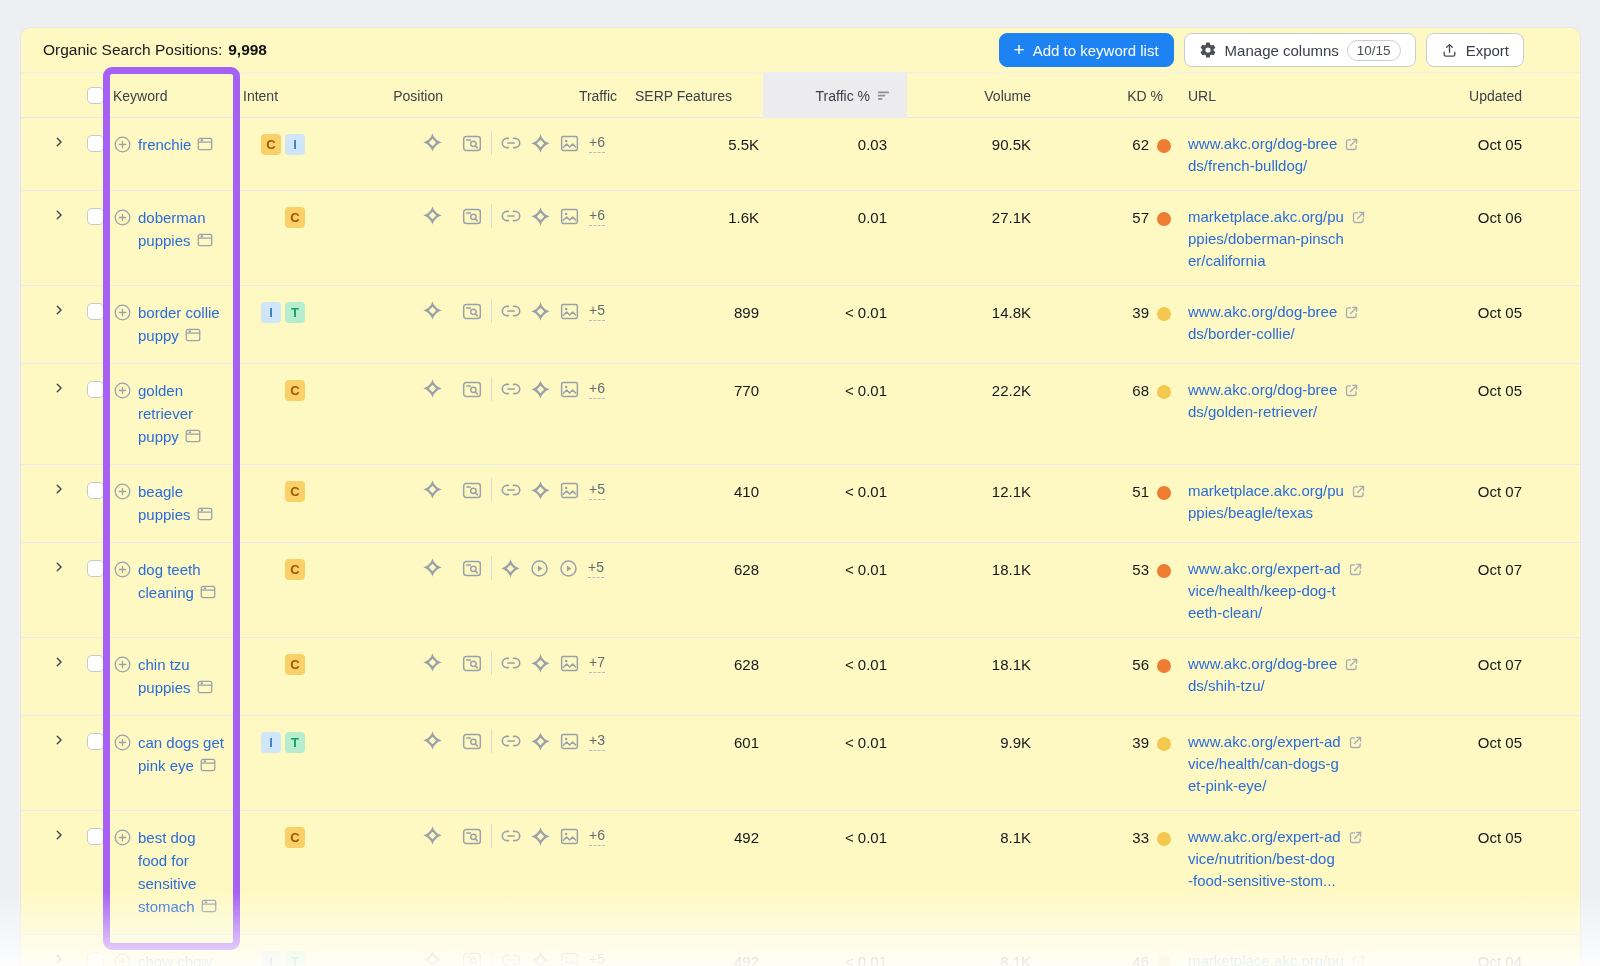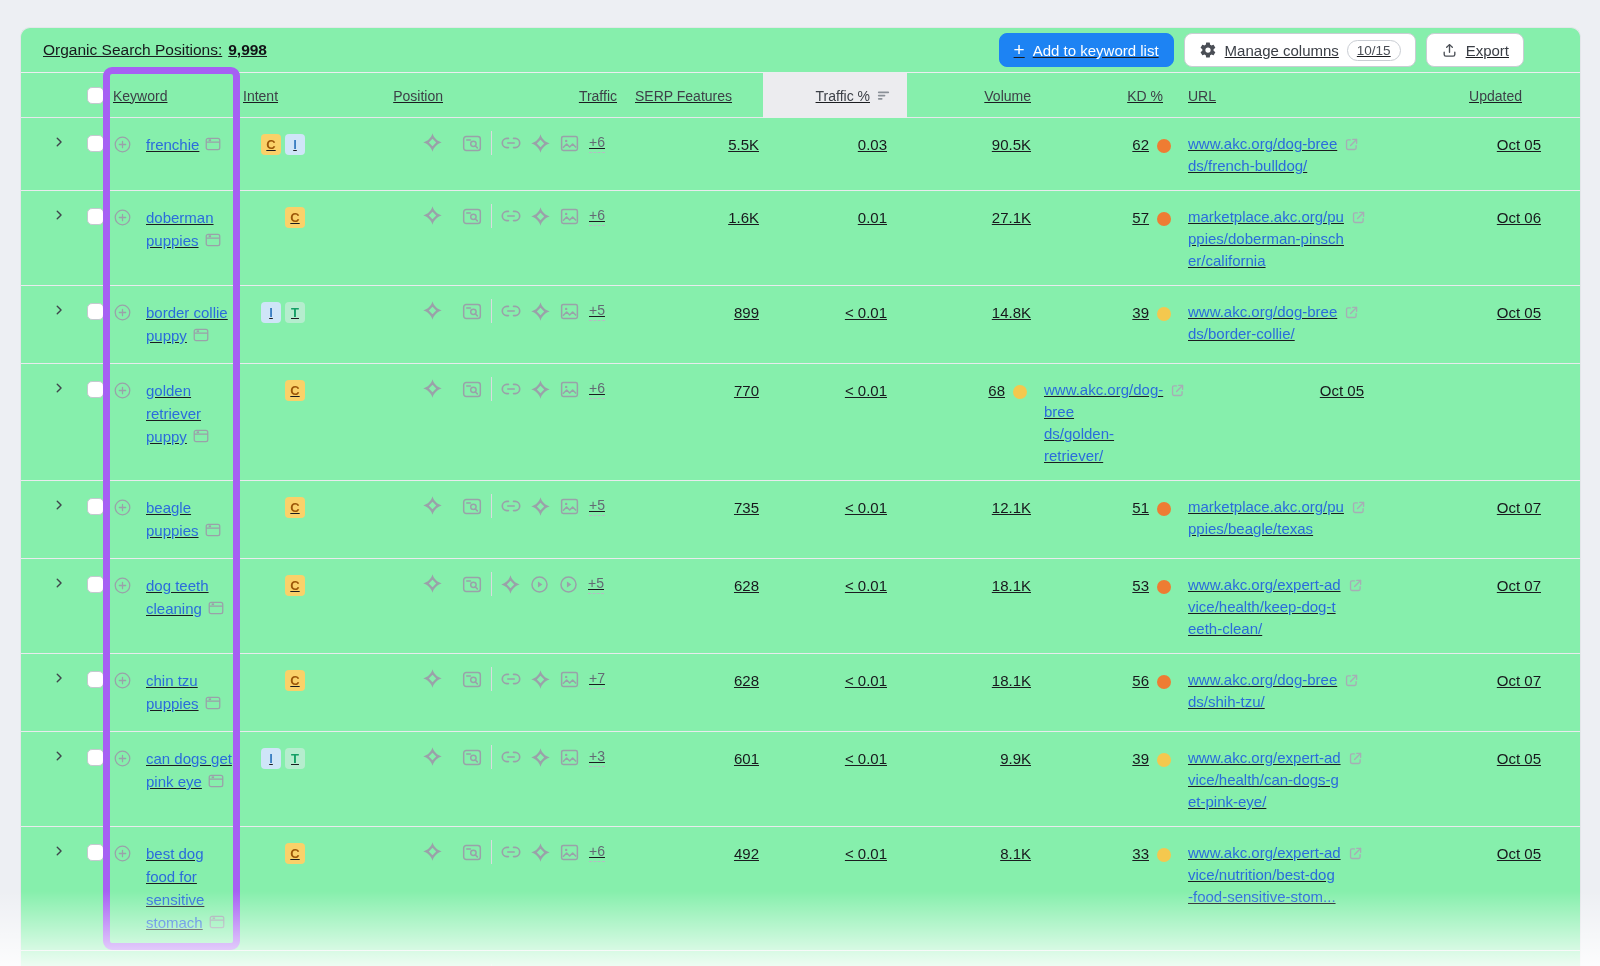--- a/index.html
+++ b/index.html
@@ -3,22 +3,22 @@
 <meta charset="utf-8">
 <style>
   * { margin:0; padding:0; box-sizing:border-box; }
   html,body { width:1600px; height:966px; overflow:hidden; }
   body {
     font-family:"Liberation Sans","DejaVu Sans",sans-serif;
     background:#edeff3; color:#1b1c20; position:relative;
   }
   .card {
     position:absolute; left:20px; right:19px; top:27px; bottom:0;
-    background:#86efac; border:1px solid #e4e6ea; border-bottom:none;
-    border-radius:10px 10px 0 0; overflow:hidden;text-decoration:underline;
+    background:#fef9c3; border:1px solid #e4e6ea; border-bottom:none;
+    border-radius:10px 10px 0 0; overflow:hidden;
   }
   
   .card-header {
     height:45px; display:flex; align-items:center;
     padding:0 56px 0 22px; border-bottom:1px solid #eceef1;
   }
   .title-wrap { font-size:15.5px; display:flex; gap:6px; align-items:baseline; }
   .title-wrap .t { font-weight:500; color:#17181c; }
   .title-wrap .c { font-weight:700; color:#111216; }
   .header-actions { margin-left:auto; display:flex; gap:10px; align-items:center; }
@@ -52,33 +52,33 @@
   .hc-url { padding-left:9px; }
   .hc-updated { padding-right:58px; }
   .sort-icn { color:#8a9097; display:inline-flex; }
   .tbody .trow { border-bottom:1px solid #e9ebee; }
   .tbody .trow.faded { opacity:.5; }
   .cell { padding-top:15px; padding-bottom:13px; font-size:15px; line-height:23px; color:#17181c; }
   .num { text-align:right; }
   .c-traffic { padding-right:4px; }
   .c-tfpct { padding-right:20px; }
   .c-volume { padding-right:4px; }
-  .c-updated { text-align:right; padding-right:39px; }
+  .c-updated { text-align:right; padding-right:58px; }
   
   .c-expand { display:flex; justify-content:center; padding-top:17px; }
   .expand-btn { color:#3f444b; cursor:pointer; display:inline-flex; }
   .c-check { padding-top:17px; display:flex; justify-content:center; }
   .checkbox {
     width:17px; height:17px; border:1.5px solid #c4c9cf; border-radius:5px;
     background:#fff; cursor:pointer;
   }
   
   .c-keyword { display:flex; gap:6px; }
   .plus-icn { color:#9aa1a9; flex:0 0 auto; margin-top:2px; cursor:pointer; }
-  .kw-text { min-width:0;margin-left:8px; }
+  .kw-text { min-width:0; }
   .kw-link { color:#2b6cdb; text-decoration:none; white-space:pre-line; line-height:23px; cursor:pointer; }
   .kw-win { color:#9aa1a9; display:inline-block; vertical-align:-3px; margin-left:5px; cursor:pointer; }
   
   .c-intent { display:flex; justify-content:flex-end; gap:4px; padding-right:8px; padding-top:16px; }
   .intent {
     width:20px; height:21px; border-radius:4px; font-size:13px; font-weight:700;
     display:inline-flex; align-items:center; justify-content:center;
   }
   .intent-c { background:#fad169; color:#9c5708; }
   .intent-i { background:#cfe5f8; color:#3c80c2; }
@@ -507,20 +507,21 @@
                 <rect x="3" y="4" width="18" height="16" rx="2"></rect>
                 <circle cx="8.2" cy="9" r="1.4" fill="currentColor" stroke="none"></circle>
                 <path d="M4.5 16.8l4.3-4.3 3.4 3.4 3.4-3.4 4 4"></path>
               </svg>
             </span>
           </span>
       <a class="serp-more">+6</a>
     </div>
     <div class="cell num c-traffic">770</div>
     <div class="cell num c-tfpct">&lt; 0.01</div>
+    <div class="cell num c-volume">22.2K</div>
     <div class="cell c-kd">
       <span>68</span>
       <span class="kd-dot yellow"></span>
     </div>
     <div class="cell c-url">
       <a class="url-link">www.akc.org/dog-bree
 ds/golden-retriever/</a>
       <span class="icn ext-icn">
         <svg width="17" height="17" viewBox="0 0 24 24" fill="none" stroke="currentColor" stroke-width="1.9" stroke-linecap="round" stroke-linejoin="round">
               <path d="M10.5 5.5H7a2 2 0 0 0-2 2V17a2 2 0 0 0 2 2h9.5a2 2 0 0 0 2-2v-3.5"></path>
@@ -592,21 +593,21 @@
             <span class="icn">
               <svg width="21" height="21" viewBox="0 0 24 24" fill="none" stroke="currentColor" stroke-width="1.7" stroke-linejoin="round">
                 <rect x="3" y="4" width="18" height="16" rx="2"></rect>
                 <circle cx="8.2" cy="9" r="1.4" fill="currentColor" stroke="none"></circle>
                 <path d="M4.5 16.8l4.3-4.3 3.4 3.4 3.4-3.4 4 4"></path>
               </svg>
             </span>
           </span>
       <a class="serp-more">+5</a>
     </div>
-    <div class="cell num c-traffic">735</div>
+    <div class="cell num c-traffic">410</div>
     <div class="cell num c-tfpct">&lt; 0.01</div>
     <div class="cell num c-volume">12.1K</div>
     <div class="cell c-kd">
       <span>51</span>
       <span class="kd-dot orange"></span>
     </div>
     <div class="cell c-url">
       <a class="url-link">marketplace.akc.org/pu
 ppies/beagle/texas</a>
       <span class="icn ext-icn">

